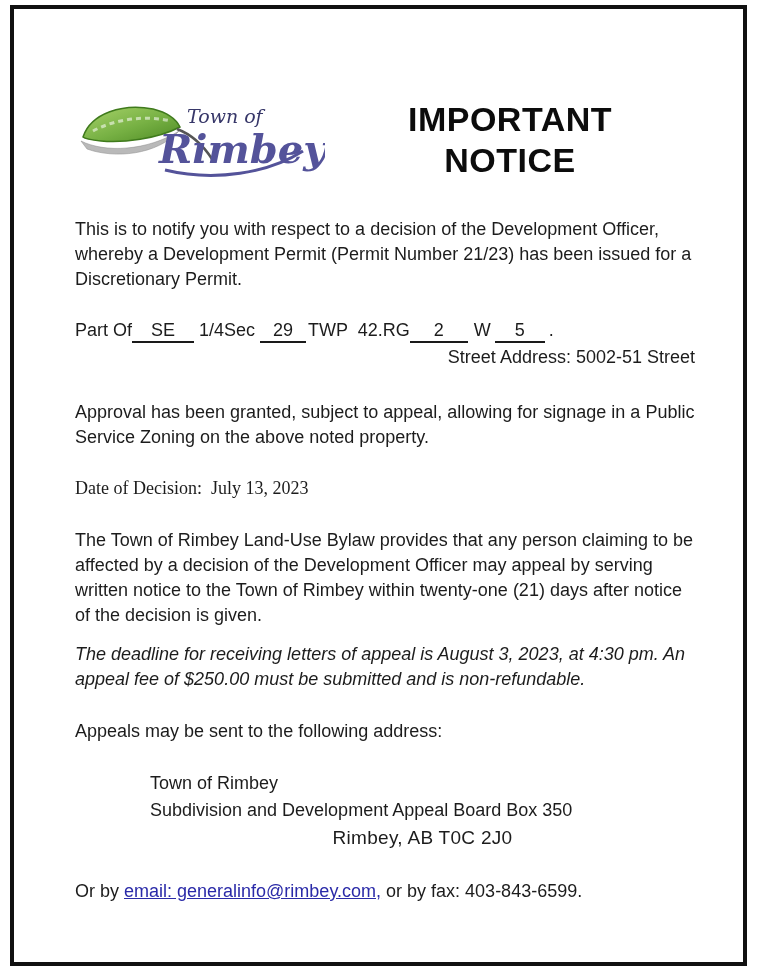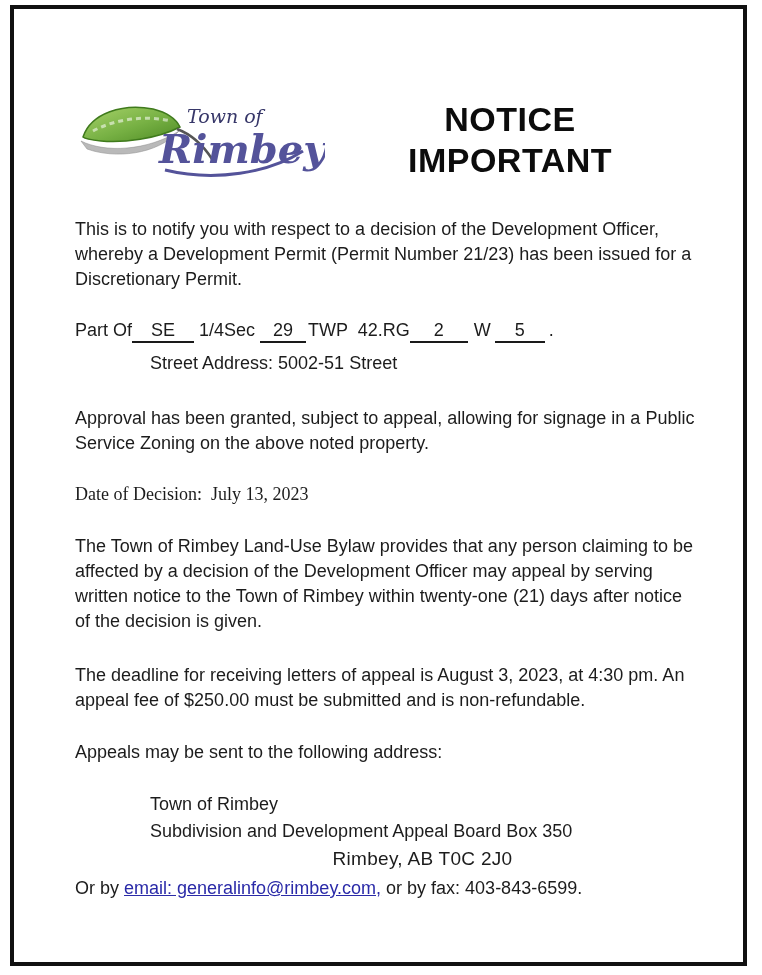--- a/index.html
+++ b/index.html
@@ -41,26 +41,26 @@
   .fill {
     display: inline-block;
     border-bottom: 2px solid #1a1a1a;
     text-align: center;
     line-height: 21px;
   }
   .fill-quarter { min-width: 62px; }
   .fill-sec { min-width: 46px; margin-right: 2px; }
   .fill-rg { min-width: 58px; margin-right: 6px; }
   .fill-w { min-width: 50px; margin-left: 4px; margin-right: 4px; }
-  .street { margin: 8px 0 30px 75px; }
+  .street { margin: 2px 0 30px 75px; text-align: right; }
   .date-line { margin-bottom: 27px; font-family: Liberation Serif, serif; }
-  .bylaw { margin-bottom: 29px; }
-  .deadline { margin-bottom: 27px; }
+  .bylaw { margin-bottom: 14px; }
+  .deadline { margin-bottom: 27px; font-style: italic; }
   .appeals-intro { }
-  .address-block { margin: 0 0 4px 75px; line-height: 27px; }
+  .address-block { margin: 0 0 28px 75px; line-height: 27px; }
   .addr-large { font-size: 19px; letter-spacing: 0.3px; text-align: center; }
   .contact-line { margin-bottom: 8px; }
   .email-link { color: #2a2aa8; text-decoration: underline; }
 </style>
 </head>
 <body>
 
 <div class="frame">
   <div class="content">
 
@@ -77,22 +77,22 @@
           <path d="M8,40 C16,16 48,6 78,12 C94,16 102,24 105,30 C82,42 48,46 26,44 C16,43 10,42 8,40 Z" fill="url(#leafg)" stroke="#3f7a1c" stroke-width="1.5"></path>
           <path d="M18,34 C40,22 70,18 96,24" fill="none" stroke="#ffffff" stroke-opacity="0.55" stroke-width="3" stroke-dasharray="5 4"></path>
           <path d="M6,44 C30,56 72,54 104,34 C82,58 40,62 12,52 Z" fill="#b9b9b9" stroke="#8a8a8a" stroke-width="0.5"></path>
           <path d="M102,32 C118,38 128,48 137,62" fill="none" stroke="#555" stroke-width="2.5"></path>
           <text x="112" y="26" font-family="DejaVu Serif, serif" font-style="italic" font-size="19" fill="#373769">Town of</text>
           <text x="84" y="66" font-family="DejaVu Serif, serif" font-style="italic" font-weight="bold" font-size="40" fill="#54539a">Rimbey</text>
           <path d="M90,73 C140,85 194,76 228,54" fill="none" stroke="#54539a" stroke-width="3"></path>
         </svg>
       </div>
       <div class="title-block">
+        <div>IMPORTANT</div>
         <div>NOTICE</div>
-        <div>IMPORTANT</div>
       </div>
     </div>
 
     <p class="intro">This is to notify you with respect to a decision of the Development Officer, whereby a Development Permit (Permit Number 21/23) has been issued for a Discretionary Permit.</p>
 
     <div class="legal-line">
       <span>Part Of</span><span class="fill fill-quarter">SE</span>
       <span class="pre">1/4Sec</span>
       <span class="fill fill-sec">29</span><span class="pre">TWP  42.</span><span>RG</span><span class="fill fill-rg">2</span><span>W</span><span class="fill fill-w">5</span><span>.</span>
     </div>

